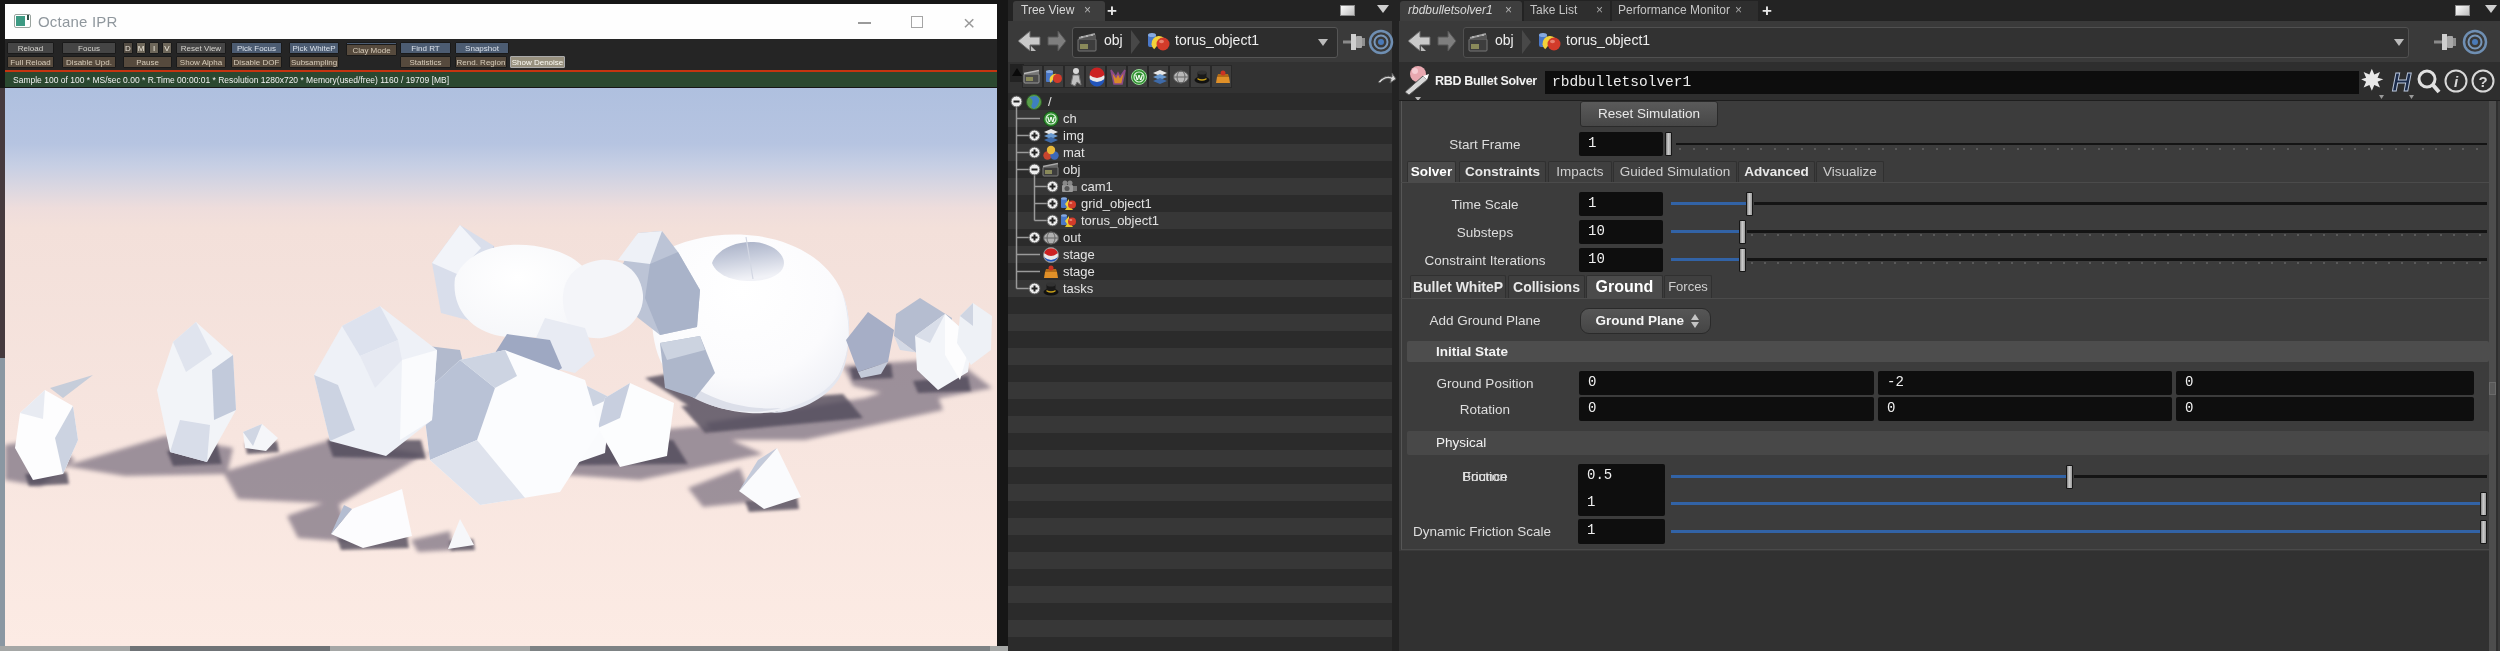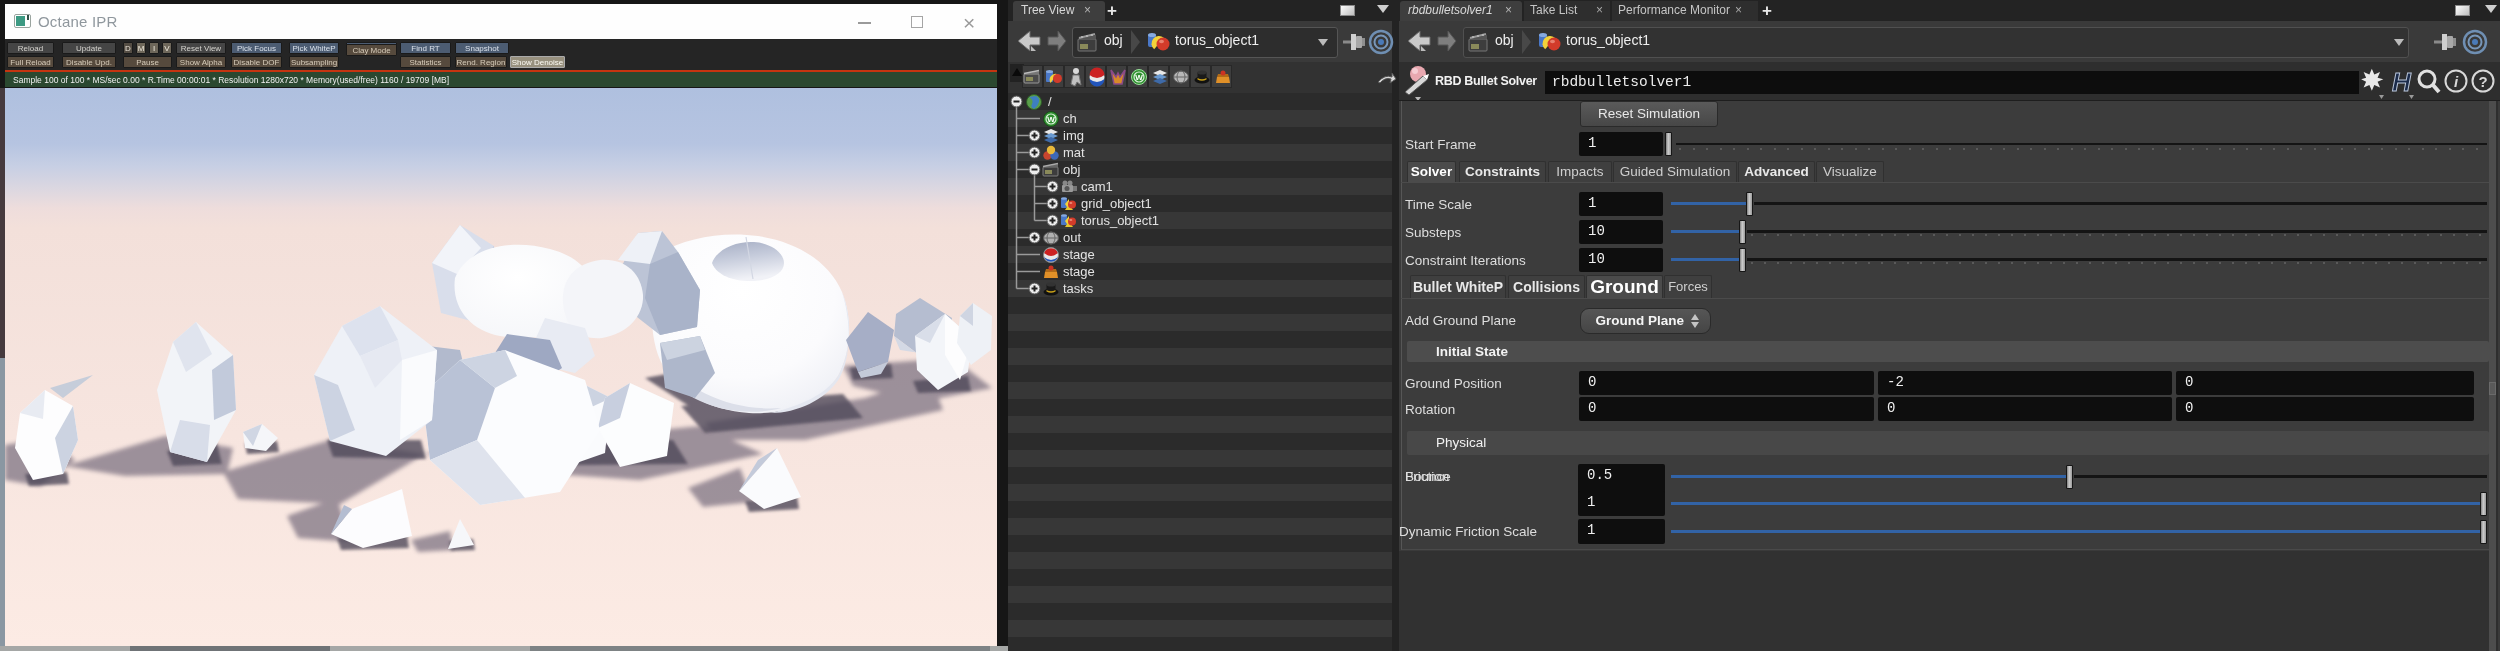--- a/index.html
+++ b/index.html
@@ -5,21 +5,21 @@
 html,body{width:2500px;height:651px;overflow:hidden;background:#232323;font-family:"Liberation Sans",sans-serif}
 .abs{position:absolute}
 #page{position:relative;width:2500px;height:651px}
 
 .ob{position:absolute;height:12px;font-size:8px;line-height:11px;text-align:center;color:#cfcdc8;border:1px solid #1a1a1a;border-radius:1px;white-space:nowrap;overflow:hidden}
 .g1{background:#454545;color:#d6d4cf}
 .bl{background:#4c5c72;color:#d9e0ea}
 .br{background:#564a3d;color:#d6cbb9}
 .tlab{position:absolute;color:#e2e2e2;font-size:13px;line-height:17px}
 
-.lbl{position:absolute;color:#dedede;font-size:13.5px;text-align:left;white-space:nowrap}
+.lbl{position:absolute;color:#dedede;font-size:13.5px;text-align:center;white-space:nowrap}
 .fld{position:absolute;background:#0e0e0e;border-radius:2px;color:#f0f0f0;font-family:"Liberation Mono",monospace;font-size:14px;line-height:23px;padding-left:9px}
 .tab1{position:absolute;background:#3f3f3f;color:#cfcfcf;font-size:13.5px;text-align:center;border:1px solid #303030;border-bottom:none;border-radius:2px 2px 0 0}
 .hnd{position:absolute;width:7px;height:24px;background:linear-gradient(90deg,#808080,#cdcdcd 45%,#9a9a9a);border:1px solid #161616;border-radius:1px}
 .trk{position:absolute;height:3px;background:#141414}
 .blu{position:absolute;height:3px;background:#3263a6}
 .shdr{position:absolute;left:8px;width:1082px;height:21px;color:#f2f2f2;font-size:13.5px;line-height:21px;padding-left:29px;border-radius:2px}
 </style></head>
 <body>
 <div id="page">
 
@@ -37,21 +37,21 @@
 <div class="abs" style="left:27px;top:15px;width:2px;height:5px;background:#2e4f46"></div>
 <div class="abs" style="left:38px;top:13px;font-size:15px;color:#8f979d;letter-spacing:.2px">Octane IPR</div>
 
 <div class="abs" style="left:858px;top:22px;width:13px;height:1.5px;background:#9a9a9a"></div>
 <div class="abs" style="left:911px;top:16px;width:12px;height:12px;border:1.5px solid #a5a5a5"></div>
 <div class="abs" style="left:963px;top:15px;width:16px;height:16px;color:#9a9a9a;font-size:21px;line-height:15px;font-weight:300">×</div>
 
 <div class="abs" style="left:5px;top:39px;width:992px;height:31px;background:#252525"></div>
 
 <div class="ob g1" style="left:7px;top:42px;width:47px">Reload</div>
-<div class="ob g1" style="left:62px;top:42px;width:54px">Update</div>
+<div class="ob g1" style="left:62px;top:42px;width:54px">Focus</div>
 <div class="ob" style="left:123px;top:42px;width:10px;background:#544d44;color:#e8e2d6">D</div>
 <div class="ob" style="left:136px;top:42px;width:10px;background:#6e675a;color:#efe9dd">M</div>
 <div class="ob" style="left:149px;top:42px;width:10px;background:#6e675a;color:#efe9dd">I</div>
 <div class="ob" style="left:162px;top:42px;width:10px;background:#6e675a;color:#efe9dd">V</div>
 <div class="ob g1" style="left:176px;top:42px;width:50px">Reset View</div>
 <div class="ob bl" style="left:231px;top:42px;width:51px">Pick Focus</div>
 <div class="ob bl" style="left:289px;top:42px;width:50px">Pick WhiteP</div>
 <div class="ob bl" style="left:346px;top:42px;width:51px">Pick Material</div>
 <div class="ob bl" style="left:400px;top:42px;width:51px">Find RT</div>
 <div class="ob bl" style="left:455px;top:42px;width:54px">Snapshot</div>
@@ -577,21 +577,21 @@
 
  <div class="lbl" style="left:6px;top:253px;width:160px">Constraint Iterations</div>
  <div class="fld" style="left:180px;top:248px;width:84px;height:24px">10</div>
  <div class="blu" style="left:272px;top:258px;width:68px"></div>
  <div class="trk" style="left:348px;top:258px;width:740px"></div>
  <div class="abs" style="left:352px;top:262px;width:736px;height:2px;background:repeating-linear-gradient(90deg,#5a5a5a 0 2px,transparent 2px 13px)"></div>
  <div class="hnd" style="left:340px;top:248px"></div>
 
  <div class="tab1" style="left:11px;top:275px;width:96px;height:23px;line-height:22px;color:#e8e8e8;font-weight:700;font-size:14px">Bullet WhiteP</div>
  <div class="tab1" style="left:109px;top:275px;width:77px;height:23px;line-height:22px;color:#e8e8e8;font-weight:700;font-size:14px">Collisions</div>
- <div class="tab1" style="left:187px;top:275px;width:77px;height:23px;line-height:22px;background:#4b4b4b;color:#fff;font-weight:700;font-size:19px">Ground</div>
+ <div class="tab1" style="left:187px;top:275px;width:77px;height:23px;line-height:22px;background:#4b4b4b;color:#fff;font-weight:700;font-size:16px">Ground</div>
  <div class="tab1" style="left:265px;top:275px;width:48px;height:23px;line-height:22px;font-size:13px">Forces</div>
  <div class="abs" style="left:2px;top:298px;width:1088px;height:1px;background:#4b4b4b"></div>
 
  <div class="lbl" style="left:6px;top:313px;width:160px">Add Ground Plane</div>
  <div class="abs" style="left:181px;top:308px;width:131px;height:26px;background:linear-gradient(180deg,#565656,#454545);border:1px solid #2a2a2a;border-radius:9px;color:#f5f5f5;font-size:13.5px;font-weight:700;text-align:center;line-height:24px">Ground Plane&nbsp;&nbsp;&nbsp;</div>
  <div class="abs" style="left:292px;top:314px;width:0;height:0;border-left:4.5px solid transparent;border-right:4.5px solid transparent;border-bottom:6px solid #c4c4c4"></div>
  <div class="abs" style="left:292px;top:322px;width:0;height:0;border-left:4.5px solid transparent;border-right:4.5px solid transparent;border-top:6px solid #c4c4c4"></div>
 
  <div class="shdr" style="top:341px;background:#4d4d4d;font-weight:700">Initial State</div>
  <div class="lbl" style="left:6px;top:376px;width:160px">Ground Position</div>

